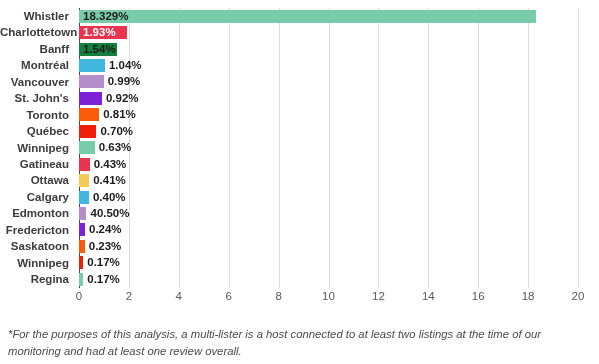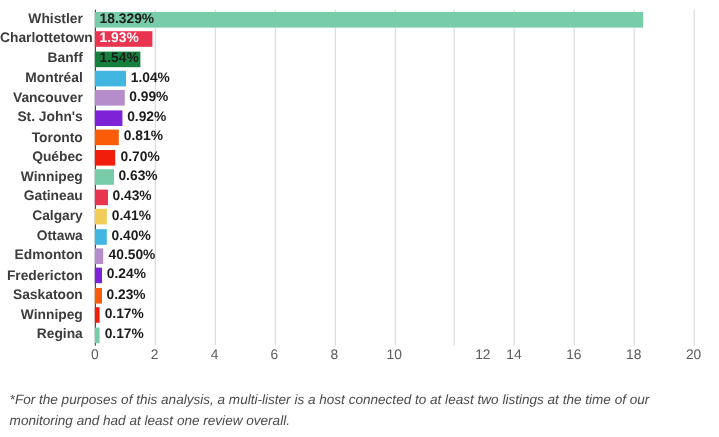--- a/index.html
+++ b/index.html
@@ -157,22 +157,22 @@
         <div class="cat-label">Whistler</div>
         <div class="cat-label">Charlottetown</div>
         <div class="cat-label">Banff</div>
         <div class="cat-label">Montréal</div>
         <div class="cat-label">Vancouver</div>
         <div class="cat-label">St. John's</div>
         <div class="cat-label">Toronto</div>
         <div class="cat-label">Québec</div>
         <div class="cat-label">Winnipeg</div>
         <div class="cat-label">Gatineau</div>
+        <div class="cat-label">Ottawa</div>
         <div class="cat-label">Calgary</div>
-        <div class="cat-label">Ottawa</div>
         <div class="cat-label">Edmonton</div>
         <div class="cat-label">Fredericton</div>
         <div class="cat-label">Saskatoon</div>
         <div class="cat-label">Winnipeg</div>
         <div class="cat-label">Regina</div>
       </div>
 
     <div class="plot">
       <div class="gridlines">
           <div class="gridline zero" style="left: 0px;"></div>
@@ -262,21 +262,21 @@
         </div>
     </div>
 
     <div class="xaxis">
         <span class="xtick" style="left: 0px;">0</span>
         <span class="xtick" style="left: 49.9px;">2</span>
         <span class="xtick" style="left: 99.8px;">4</span>
         <span class="xtick" style="left: 149.7px;">6</span>
         <span class="xtick" style="left: 199.6px;">8</span>
         <span class="xtick" style="left: 249.5px;">10</span>
-        <span class="xtick" style="left: 299.4px; margin-left: 24px;">12</span>
+        <span class="xtick" style="left: 299.4px;">12</span>
         <span class="xtick" style="left: 349.3px;">14</span>
         <span class="xtick" style="left: 399.2px;">16</span>
         <span class="xtick" style="left: 449.1px;">18</span>
         <span class="xtick" style="left: 499px;">20</span>
       </div>
   </div>
 
   <div id="footnote">*For the purposes of this analysis, a multi-lister is a host connected to at least two listings at the time of our monitoring and had at least one review overall.</div>
 
 </div>

